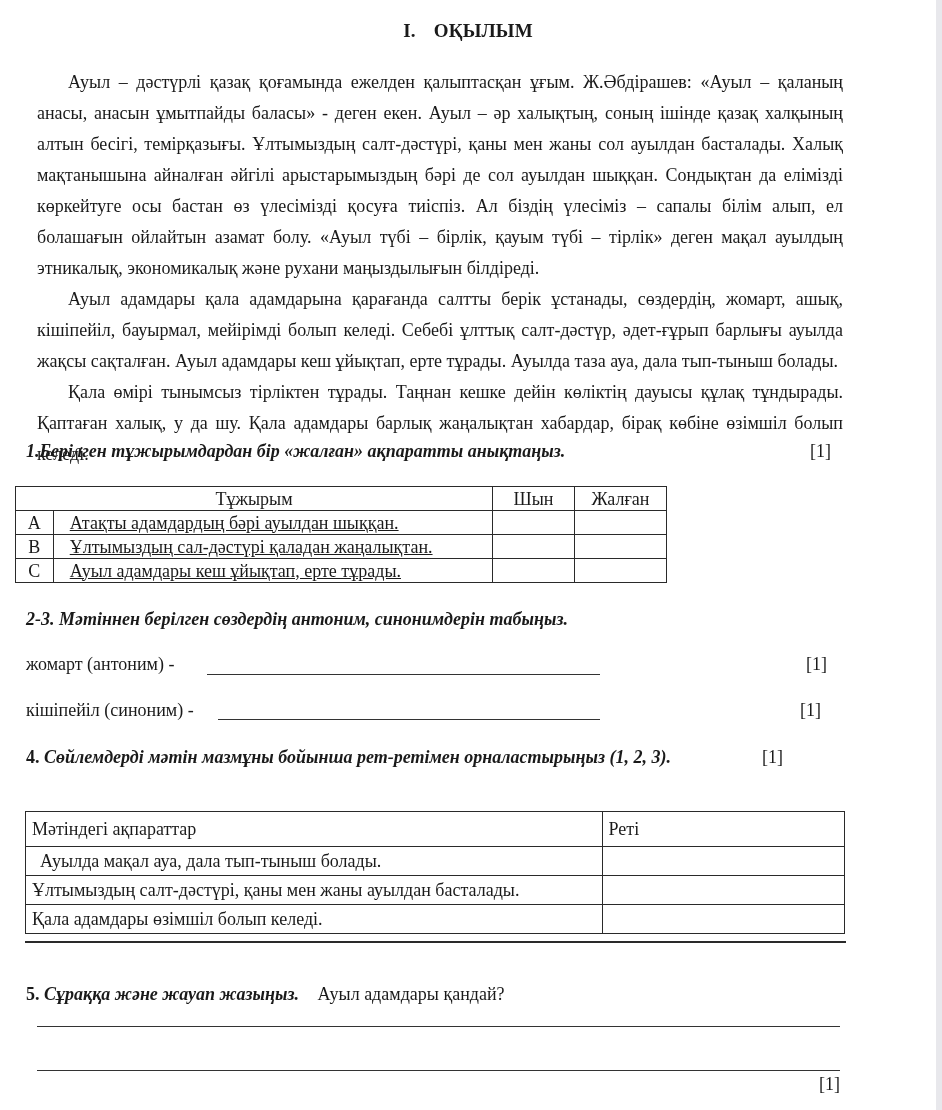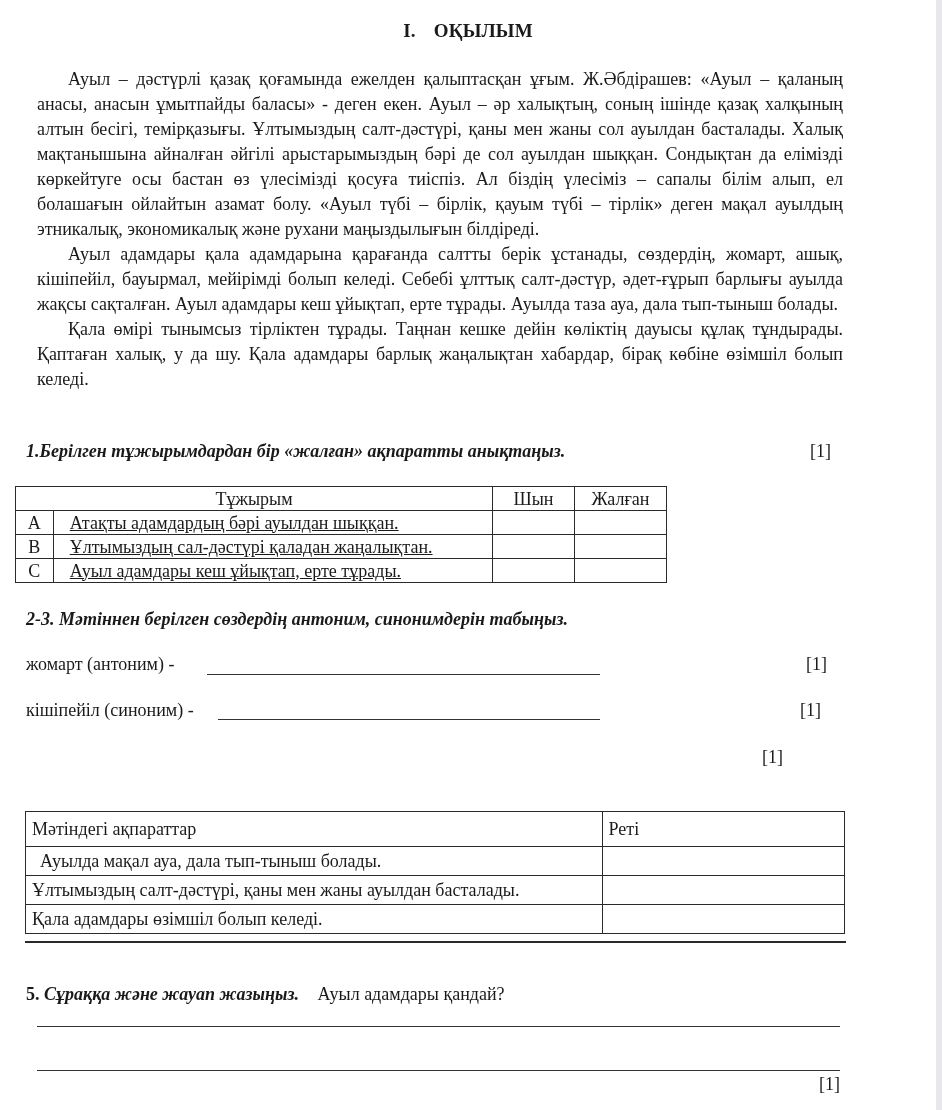--- a/index.html
+++ b/index.html
@@ -41,21 +41,21 @@
       letter-spacing: 0.2px;
     }
     .section-title .num { margin-right: 18px; }
 
     .reading {
       position: absolute;
       left: 37px;
       top: 51px;
       width: 806px;
       font-size: 18px;
-      line-height: 25px;
+      line-height: 31px;
       text-align: justify;
     }
     .reading p {
       margin: 0;
       text-indent: 31px;
     }
 
     .q-title {
       position: absolute;
       font-weight: bold;
@@ -166,20 +166,24 @@
   <div class="q-title" style="left:26px; top:593px;">2-3. Мәтіннен берілген сөздердің антоним, синонимдерін табыңыз.</div>
 
   <div class="answer-row" style="left:26px; top:638px;">жомарт  (антоним) -</div>
   <div class="blank" style="left:207px; top:658px; width:393px;"></div>
   <div class="mark" style="left:806px; top:638px;">[1]</div>
 
   <div class="answer-row" style="left:26px; top:684px;">кішіпейіл  (синоним) -</div>
   <div class="blank" style="left:218px; top:703px; width:382px;"></div>
   <div class="mark" style="left:800px; top:684px;">[1]</div>
 
+  <div class="q-title" style="left:26px; top:731px;">
+    <span class="bold-upright">4.</span>
+    <span>Сөйлемдерді мәтін мазмұны бойынша рет-ретімен орналастырыңыз (1, 2, 3).</span>
+  </div>
   <div class="mark" style="left:762px; top:731px;">[1]</div>
 
   <table class="grid" id="t2">
     <tbody>
         <tr>
       <th class="info">Мәтіндегі ақпараттар</th>
       <th class="order">Реті</th>
     </tr>
     <tr>
       <td class="info indent">Ауылда мақал ауа, дала тып-тыныш болады.</td>

